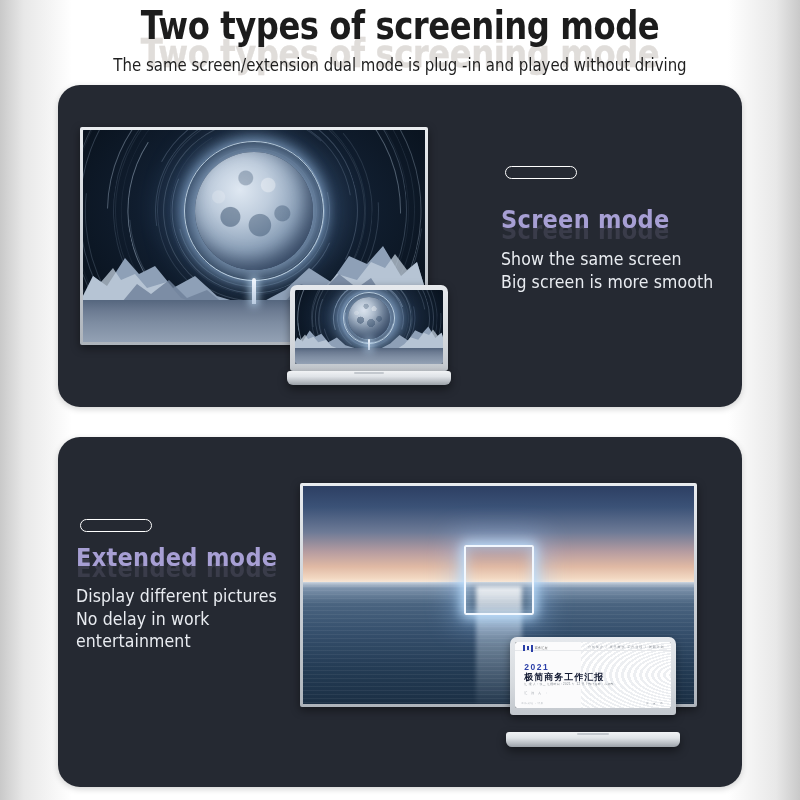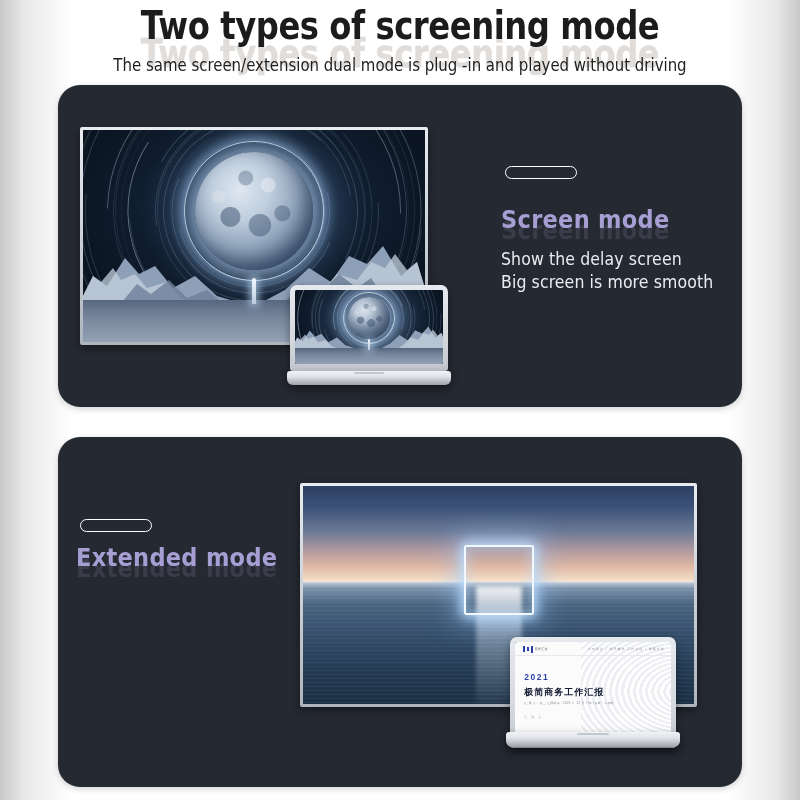--- a/index.html
+++ b/index.html
@@ -336,44 +336,47 @@
           <div class="beacon" style="bottom:14px; width:2px; height:11px; border-radius:1px 1px 0 0;"></div>
         </div>
       </div>
     </div>
     <div class="base" style="top:86px; height:14px; left:-3px; right:-3px;"></div>
   </div>
 
   <div class="pill" style="left:447px; top:81px;"></div>
   <div class="mode-title ghost" style="left:443px; top:132px;">Screen mode</div>
   <div class="mode-title front" style="left:443px; top:121px;">Screen mode</div>
-  <div class="mode-desc" style="left:443px; top:163px; width:250px;">Show the delay screen
+  <div class="mode-desc" style="left:443px; top:163px; width:250px;">Show the same screen
 Big screen is more smooth</div>
 </div>
 
 <div class="card" id="card2">
 
   <div class="pill" style="left:22px; top:82px;"></div>
   <div class="mode-title ghost" style="left:18px; top:118px;">Extended mode</div>
   <div class="mode-title front" style="left:18px; top:107px;">Extended mode</div>
+  <div class="mode-desc" style="left:18px; top:148px; width:260px;">Display different pictures
+No delay in work
+entertainment</div>
 
   <div class="tv" style="left:242px; top:46px; width:397px; height:224px;">
     <div class="tv-bezel"></div>
     <div class="tv-screen">
       <div class="scene-ocean">
         <div class="sky"></div>
         <div class="sea"></div>
         <div class="sun-path" style="top:46%; width:46px; height:118px;"></div>
         <div class="neon-sq" style="left:50%; margin-left:-35px; top:27%; width:70px; height:70px;"></div>
       </div>
     </div>
   </div>
 
   <div class="laptop" style="left:452px; top:200px; width:166px; height:112px;">
-    <div class="lid" style="height:111px;text-decoration:underline;">
+    <div class="lid" style="height:78px;text-decoration:underline;">
       <div class="lid-screen">
         <div class="cam"></div>
         <div class="slide">
           <div class="slide-waves"></div>
           <div class="slide-topbar"></div>
           <div class="slide-logo">
             <i></i>
               <i style="height:4px"></i>
               <i style="height:7px"></i>
             <span>商务汇报</span>

